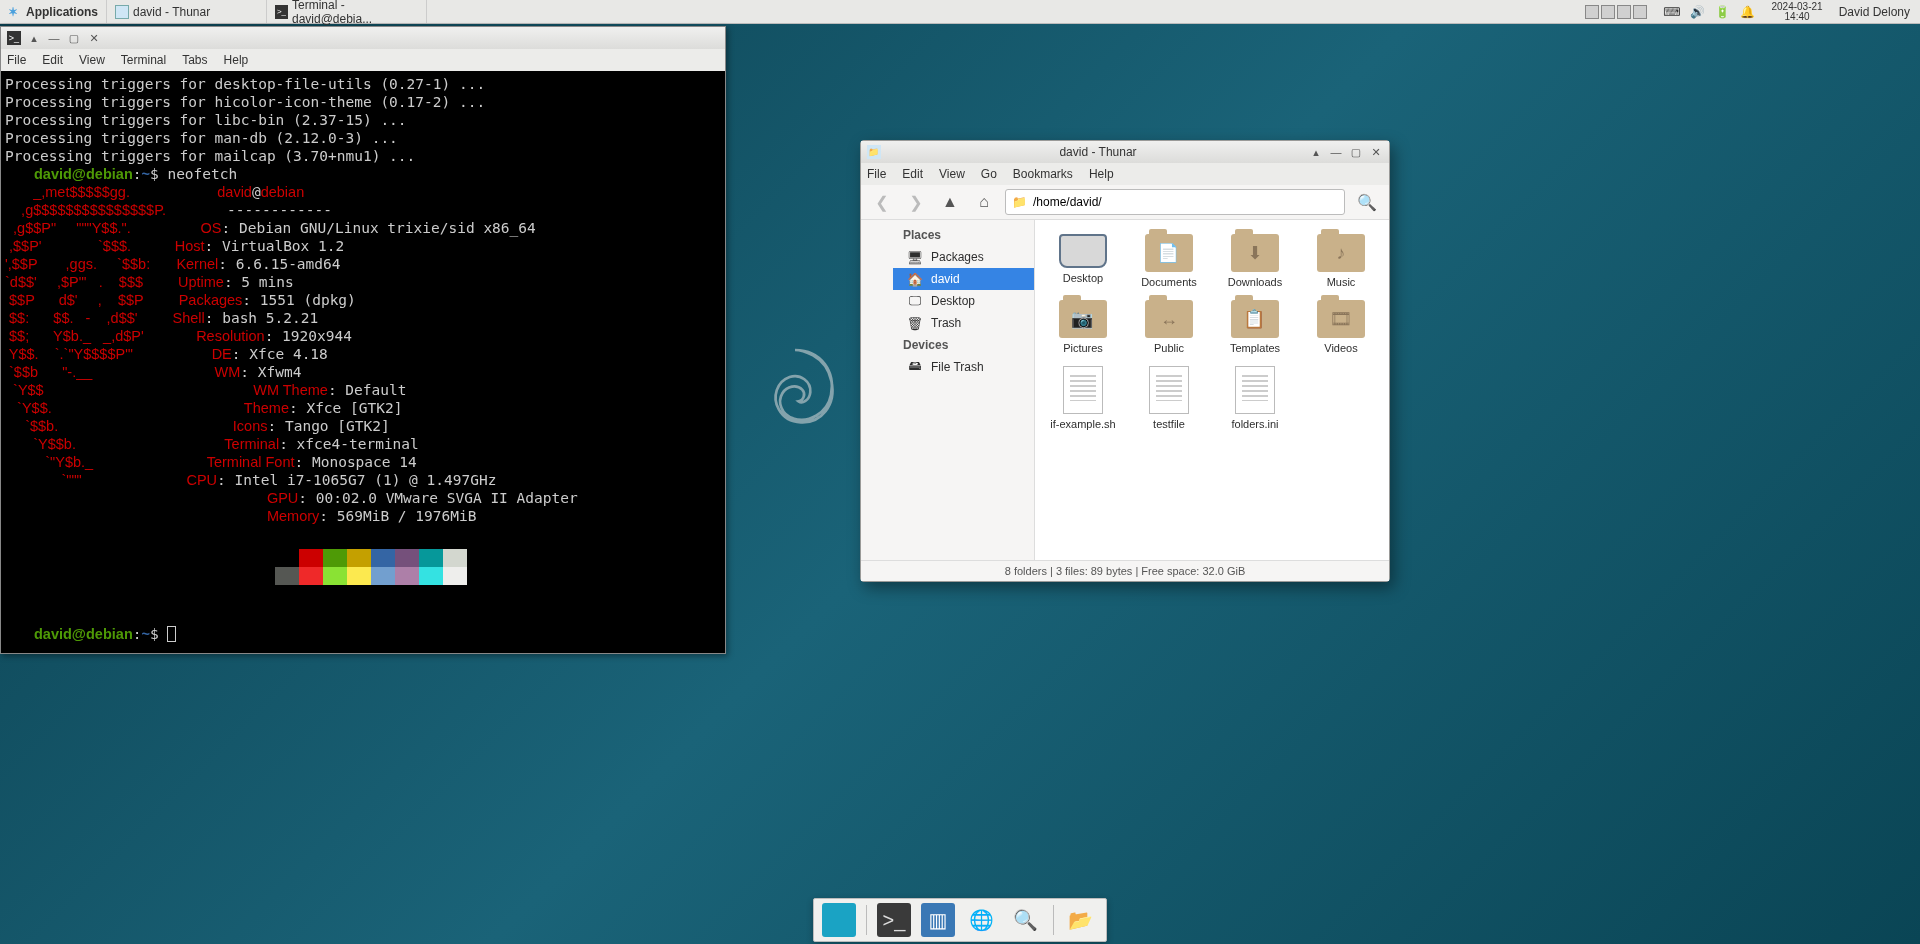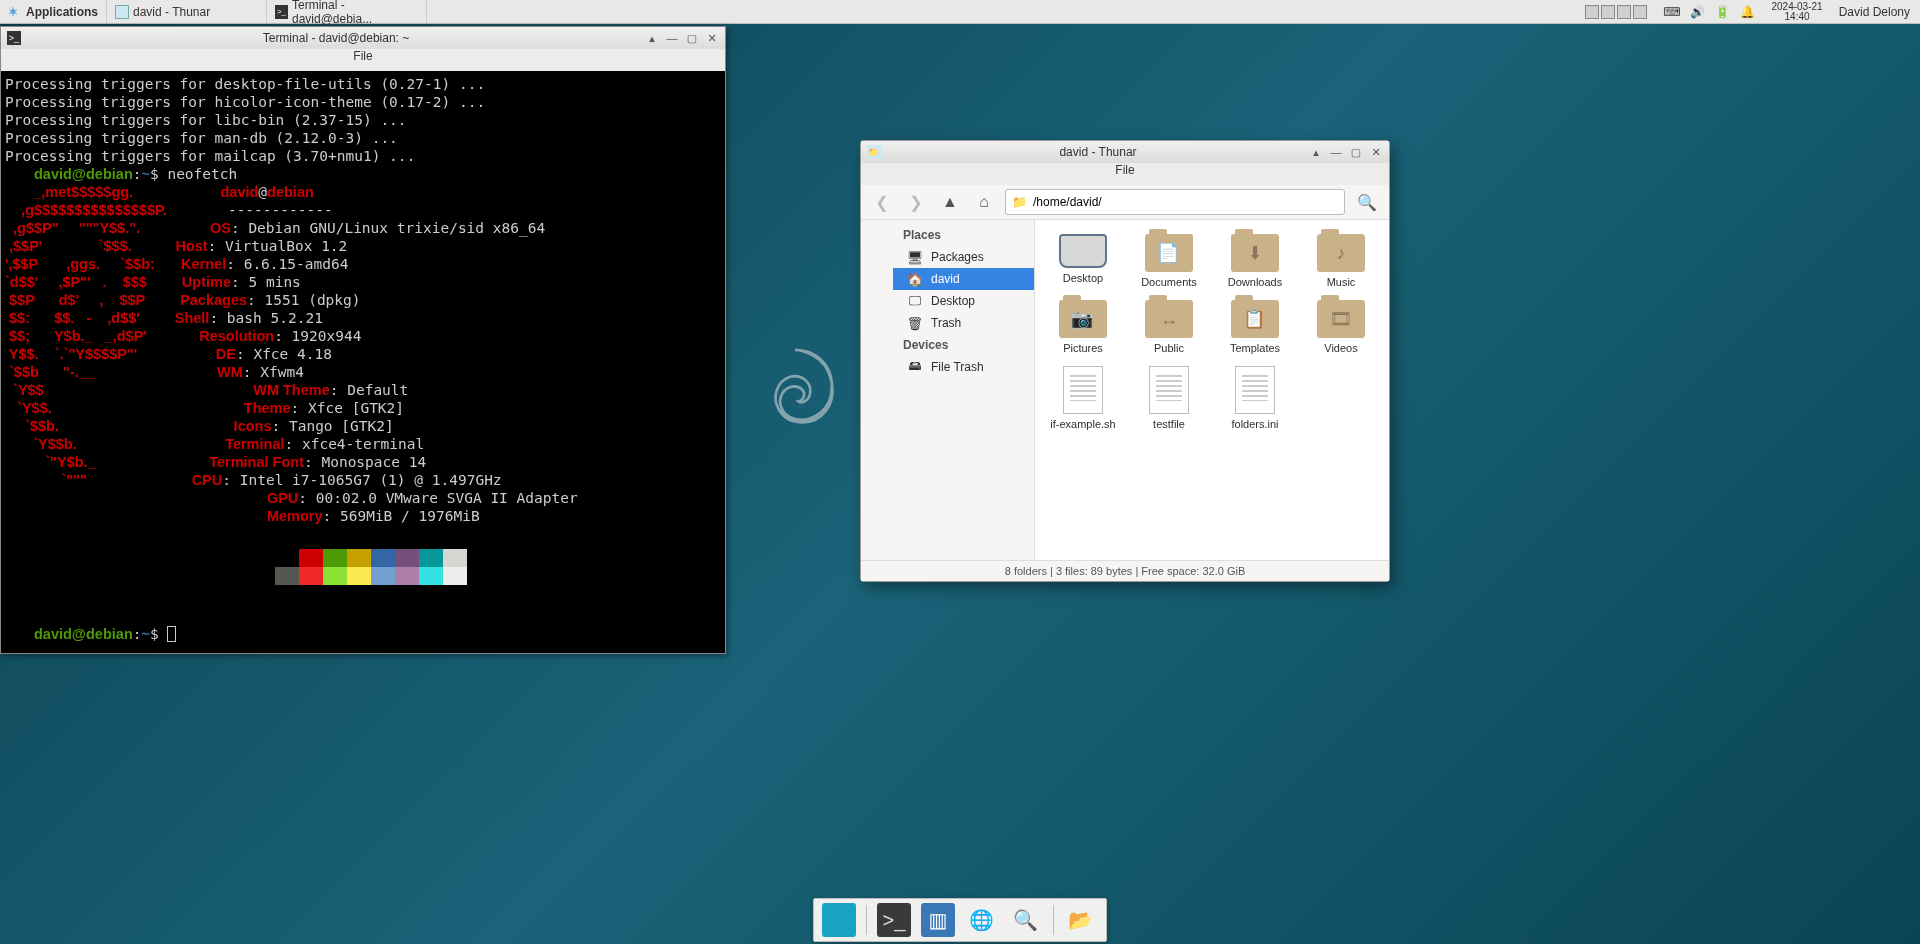--- a/index.html
+++ b/index.html
@@ -17,26 +17,26 @@
   .tray-boxes div { width: 14px; height: 14px; border: 1px solid #888; background: #d0d0d0; }
   .clock { font-size: 10px; line-height: 1; text-align: center; padding: 0 6px; }
 
   
   .terminal-window { position: absolute; left: 0; top: 26px; width: 726px; background: #000; border: 1px solid #888; display: flex; flex-direction: column; box-shadow: 2px 2px 6px rgba(0,0,0,0.4); }
   .win-titlebar { background: linear-gradient(#f0f0ef, #dcdcda); height: 22px; display: flex; align-items: center; padding: 0 6px; font-size: 12px; color: #333; }
   .win-titlebar .wicon { width: 14px; height: 14px; background: #333; margin-right: 6px; display:flex; align-items:center; justify-content:center; color:#fff; font-size:9px; }
   .win-titlebar .title { flex: 1; text-align: center; }
   .win-titlebar .wbtns { display: flex; gap: 6px; }
   .win-titlebar .wbtns span { width: 14px; height: 14px; display: flex; align-items: center; justify-content: center; cursor: pointer; color: #555; font-size: 11px; }
-  .win-menubar { background: #ececea; height: 22px; display: flex; align-items: center; padding: 0 6px; gap: 16px; font-size: 12px; color: #333; flex-direction: column; }
+  .win-menubar { background: #ececea; height: 22px; display: flex; align-items: center; padding: 0 6px; gap: 16px; font-size: 12px; color: #333; }
   .win-menubar span { cursor: pointer; }
   .term-body { background: #000; padding: 4px 14px 10px 4px; font-family: "DejaVu Sans Mono", monospace; font-size: 14.5px; line-height: 18px; color: #ccc; white-space: pre; min-height: 560px; }
   .t-green { color: #4e9a06; font-weight: bold; margin-left: 29px; }
   .t-blue  { color: #3465a4; font-weight: bold; }
-  .t-red   { color: #cc0000; font-weight: bold; }
+  .t-red   { color: #cc0000; font-weight: normal; }
   .palette { display: inline-block; margin-top: 6px; margin-left: 270px; }
   .palette-row { display: flex; }
   .palette-row div { width: 24px; height: 18px; }
   .cursor-block { display:inline-block; width:9px; height:16px; border:1px solid #ccc; vertical-align:text-bottom; }
 
   
   .thunar-window { position: absolute; left: 860px; top: 140px; width: 530px; background: #f6f5f4; border: 1px solid #9a9a98; border-radius: 4px; box-shadow: 4px 6px 16px rgba(0,0,0,.4); display: flex; flex-direction: column; font-size: 12px; color: #2e2e2e; }
   .thunar-toolbar { display: flex; align-items: center; gap: 8px; padding: 4px 8px; border-bottom: 1px solid #ddd; }
   .nav-btn { width: 26px; height: 26px; border: none; background: transparent; font-size: 16px; color: #555; cursor: pointer; display:flex; align-items:center; justify-content:center; }
   .nav-btn.disabled { color: #bbb; cursor: default; }
@@ -103,21 +103,20 @@
   </div>
 </div>
 
 <svg class="swirl" viewBox="0 0 100 120">
   <path d="M50 10 C80 10 95 35 90 60 C86 80 65 92 48 86 C35 82 30 68 36 58 C41 50 52 48 58 54 C62 58 60 66 54 67 C58 70 66 66 67 57 C68 45 56 36 44 40 C30 45 24 62 32 76 C42 94 70 96 84 78 C98 60 92 28 70 16 C62 12 54 10 50 10 Z" fill="none" stroke="#ddd" stroke-width="3"></path>
 </svg>
 
 <div class="terminal-window">
   <div class="win-titlebar">
     <span class="wicon">&gt;_</span>
-    <span class="title">Terminal - david@debian: ~</span>
     <div class="wbtns">
       <span>▴</span>
       <span>—</span>
       <span>▢</span>
       <span>✕</span>
     </div>
   </div>
   <div class="win-menubar" id="term-menubar">
       <span>File</span>
       <span>Edit</span>

